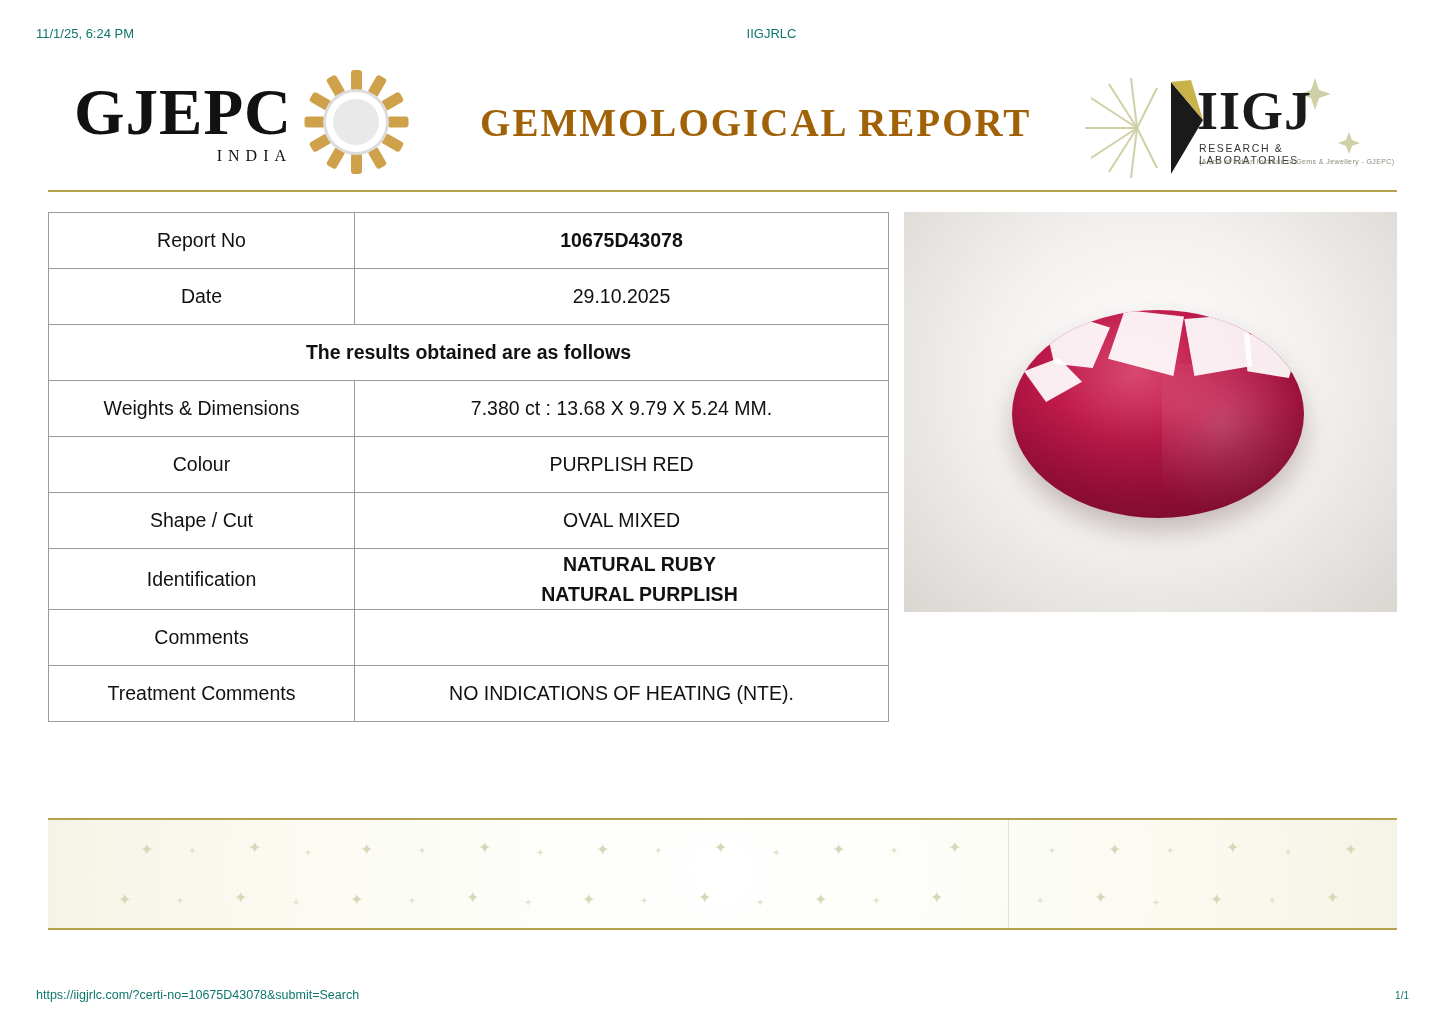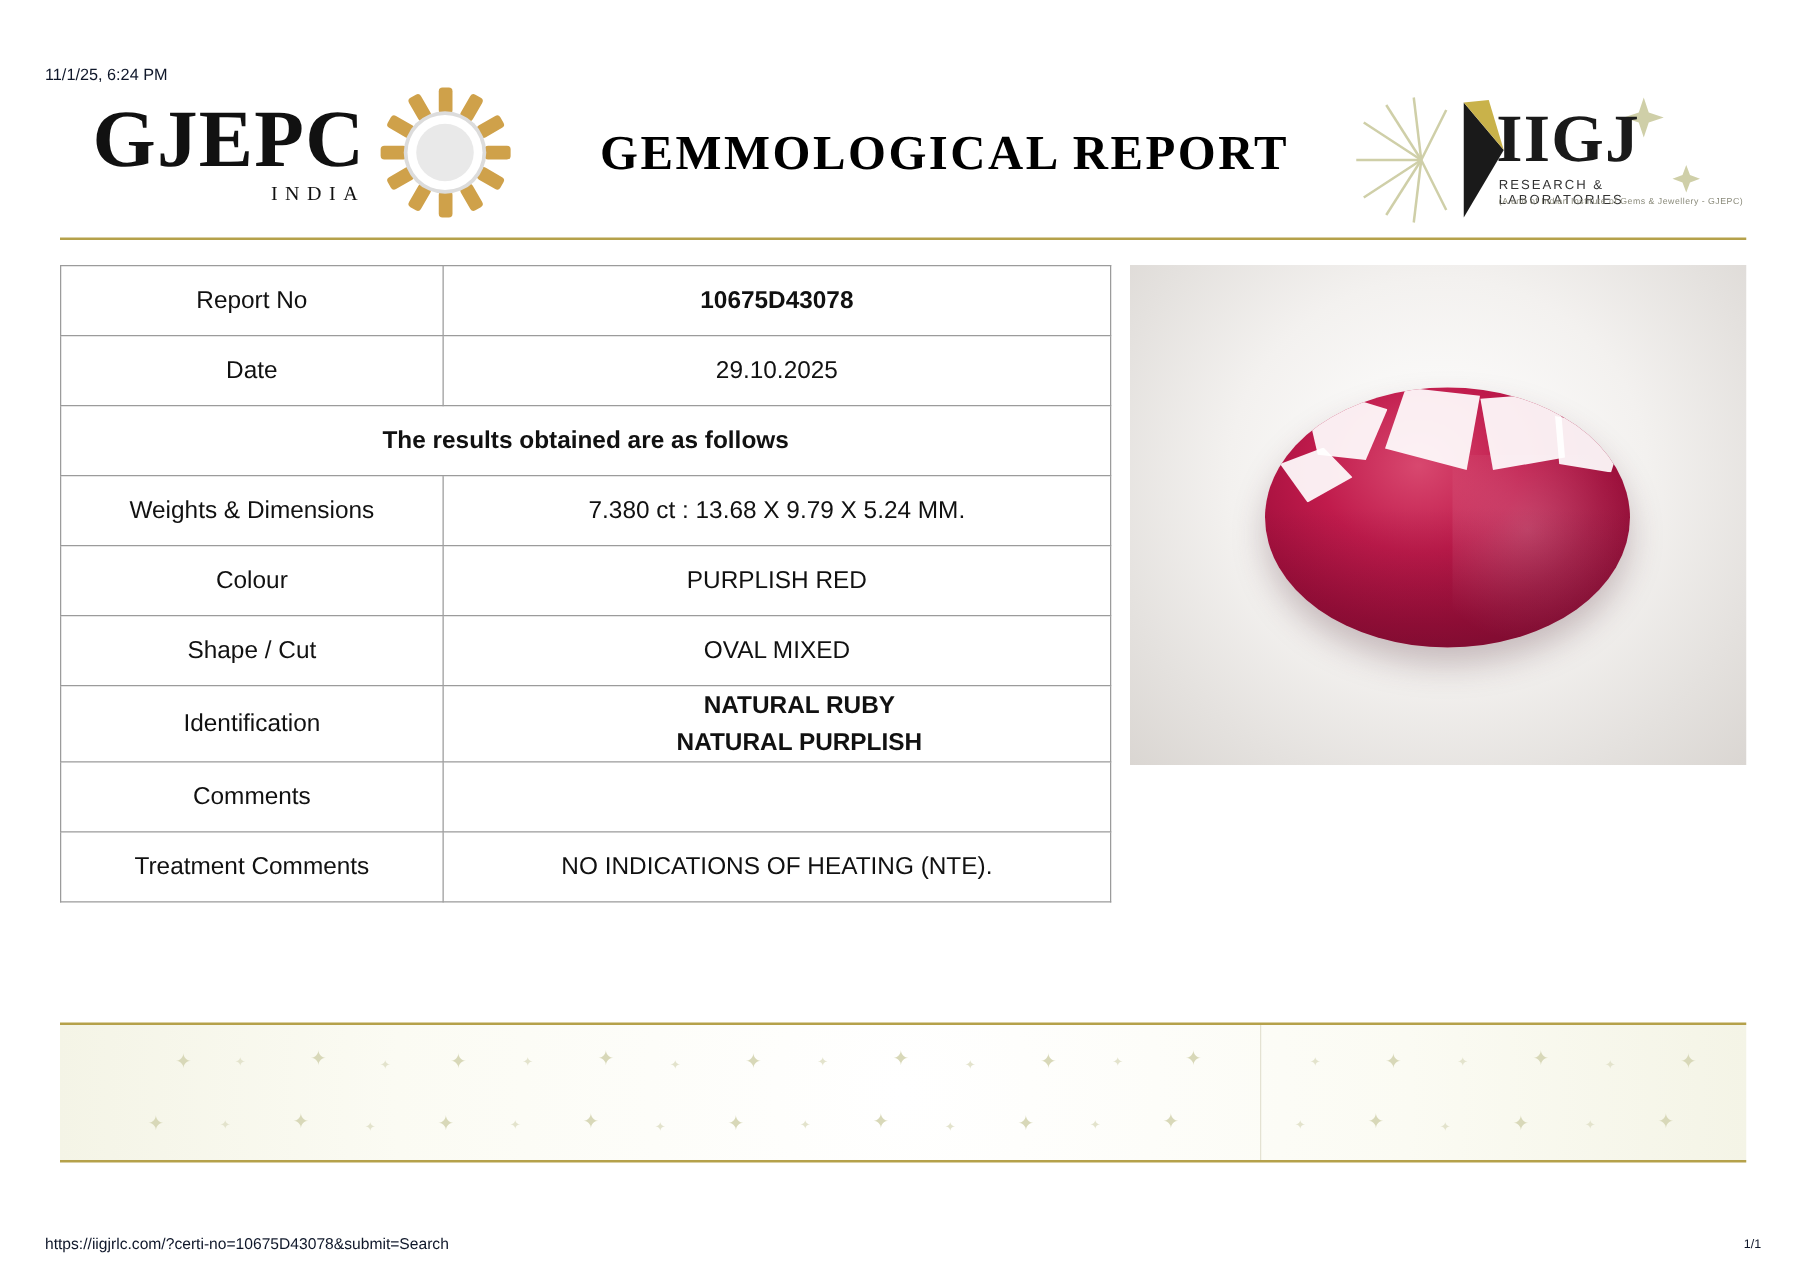--- a/index.html
+++ b/index.html
@@ -16,22 +16,21 @@
     overflow: hidden;
   }
 
   
   .print-bar {
     position: absolute;
     left: 0; right: 0;
     display: flex;
     align-items: center;
     font-size: 13px;
-    color: #0f172a;
-    margin-top: 26px;
+    color: #0f766e;
   }
   .print-header { top: 26px; padding: 0 36px; }
   .print-footer { bottom: 20px; padding: 0 36px; }
   .print-bar .left { flex: 0 0 auto; }
   .print-bar .center { flex: 1 1 auto; text-align: center; }
   .print-bar .right { flex: 0 0 auto; }
 
   
   .sheet {
     position: absolute;
@@ -97,21 +96,21 @@
     border-radius: 50%;
     background: #e9e9e9;
     box-shadow: 0 0 0 7px #ffffff, 0 0 0 10px #dcdcdc;
   }
 
   .report-title {
     font-family: "Liberation Serif", serif;
     font-size: 39px;
     font-weight: bold;
     letter-spacing: 2px;
-    color: #000000;
+    color: #a16207;
     margin-left: 72px;
   }
 
   .iigj-logo {
     position: absolute;
     right: 18px;
     top: 18px;
     width: 300px;
     height: 104px;
   }
@@ -250,20 +249,21 @@
   .band .star.sm { font-size: 10px; color: #e3e3cc; }
 
   .footer-left { font-size: 12.5px; }
   .footer-right { font-size: 10px; }
 </style>
 </head>
 <body>
 
 <div class="print-bar print-header">
   <div class="left">11/1/25, 6:24 PM</div>
+  <div class="center">IIGJRLC</div>
   <div class="right"></div>
 </div>
 
 <div class="sheet">
 
   <div class="brand-row">
 
     <div class="gjepc-logo">
       <div>
         <div class="gjepc-word">GJEPC</div>

